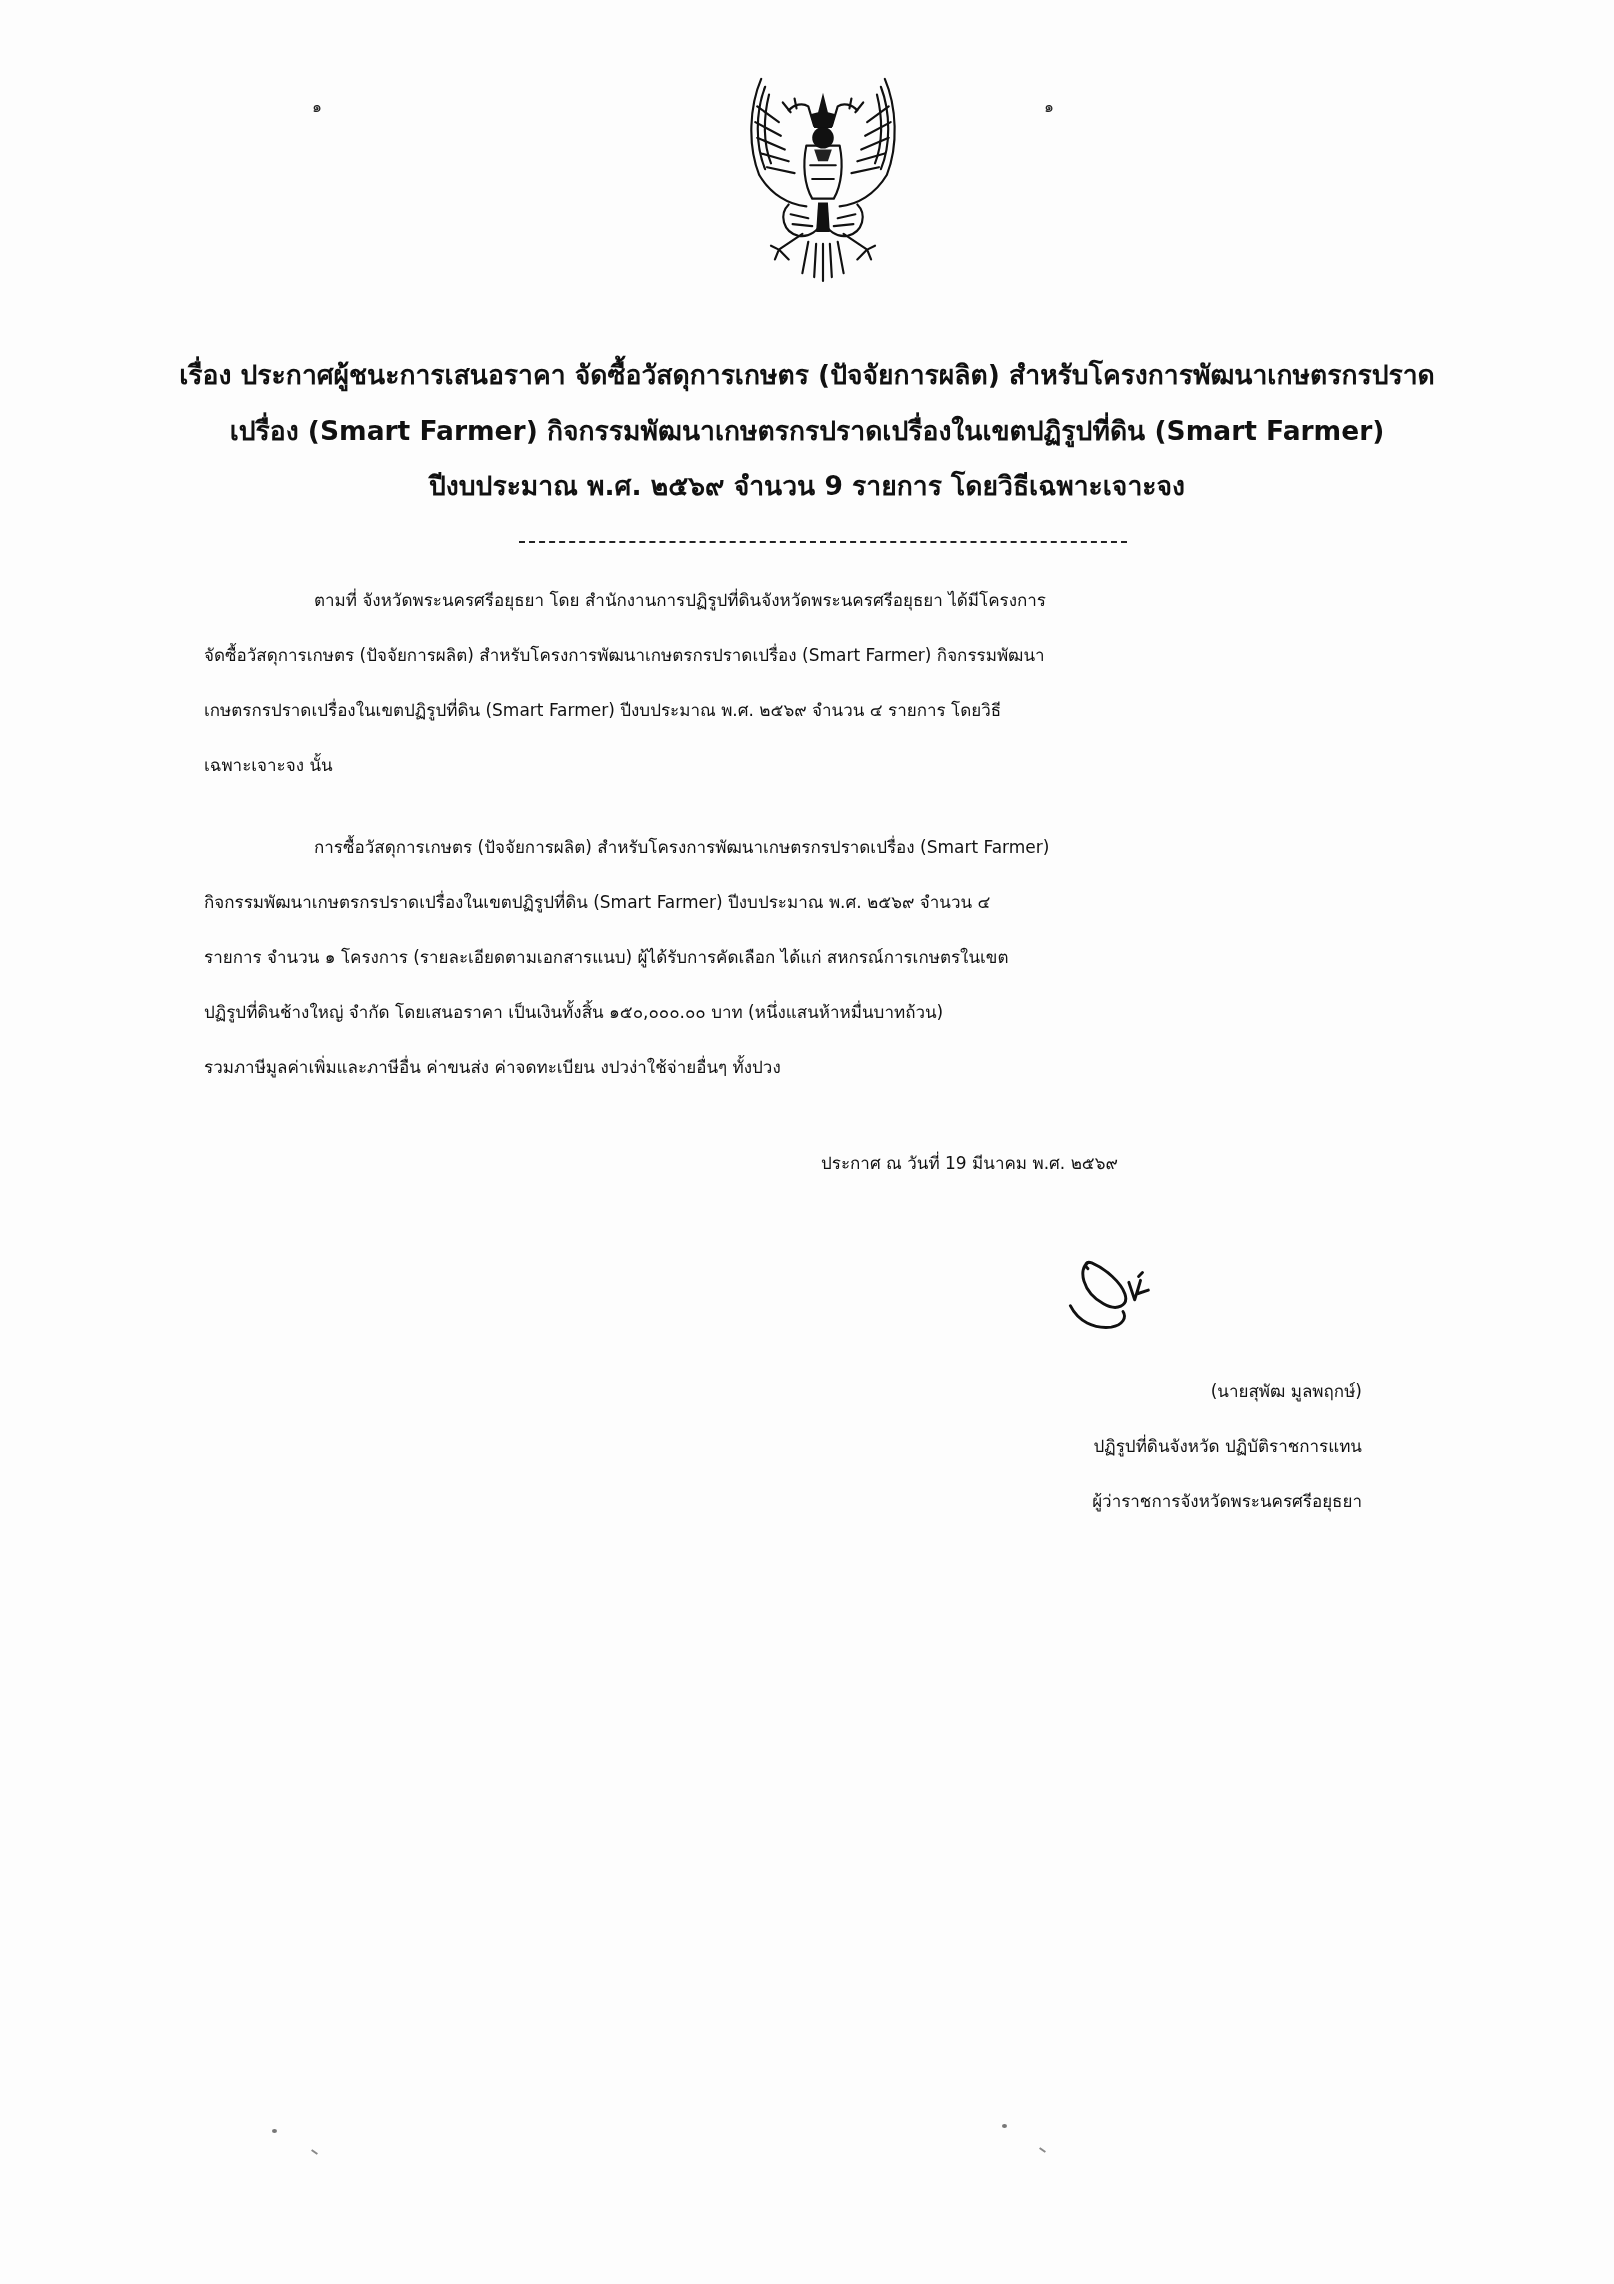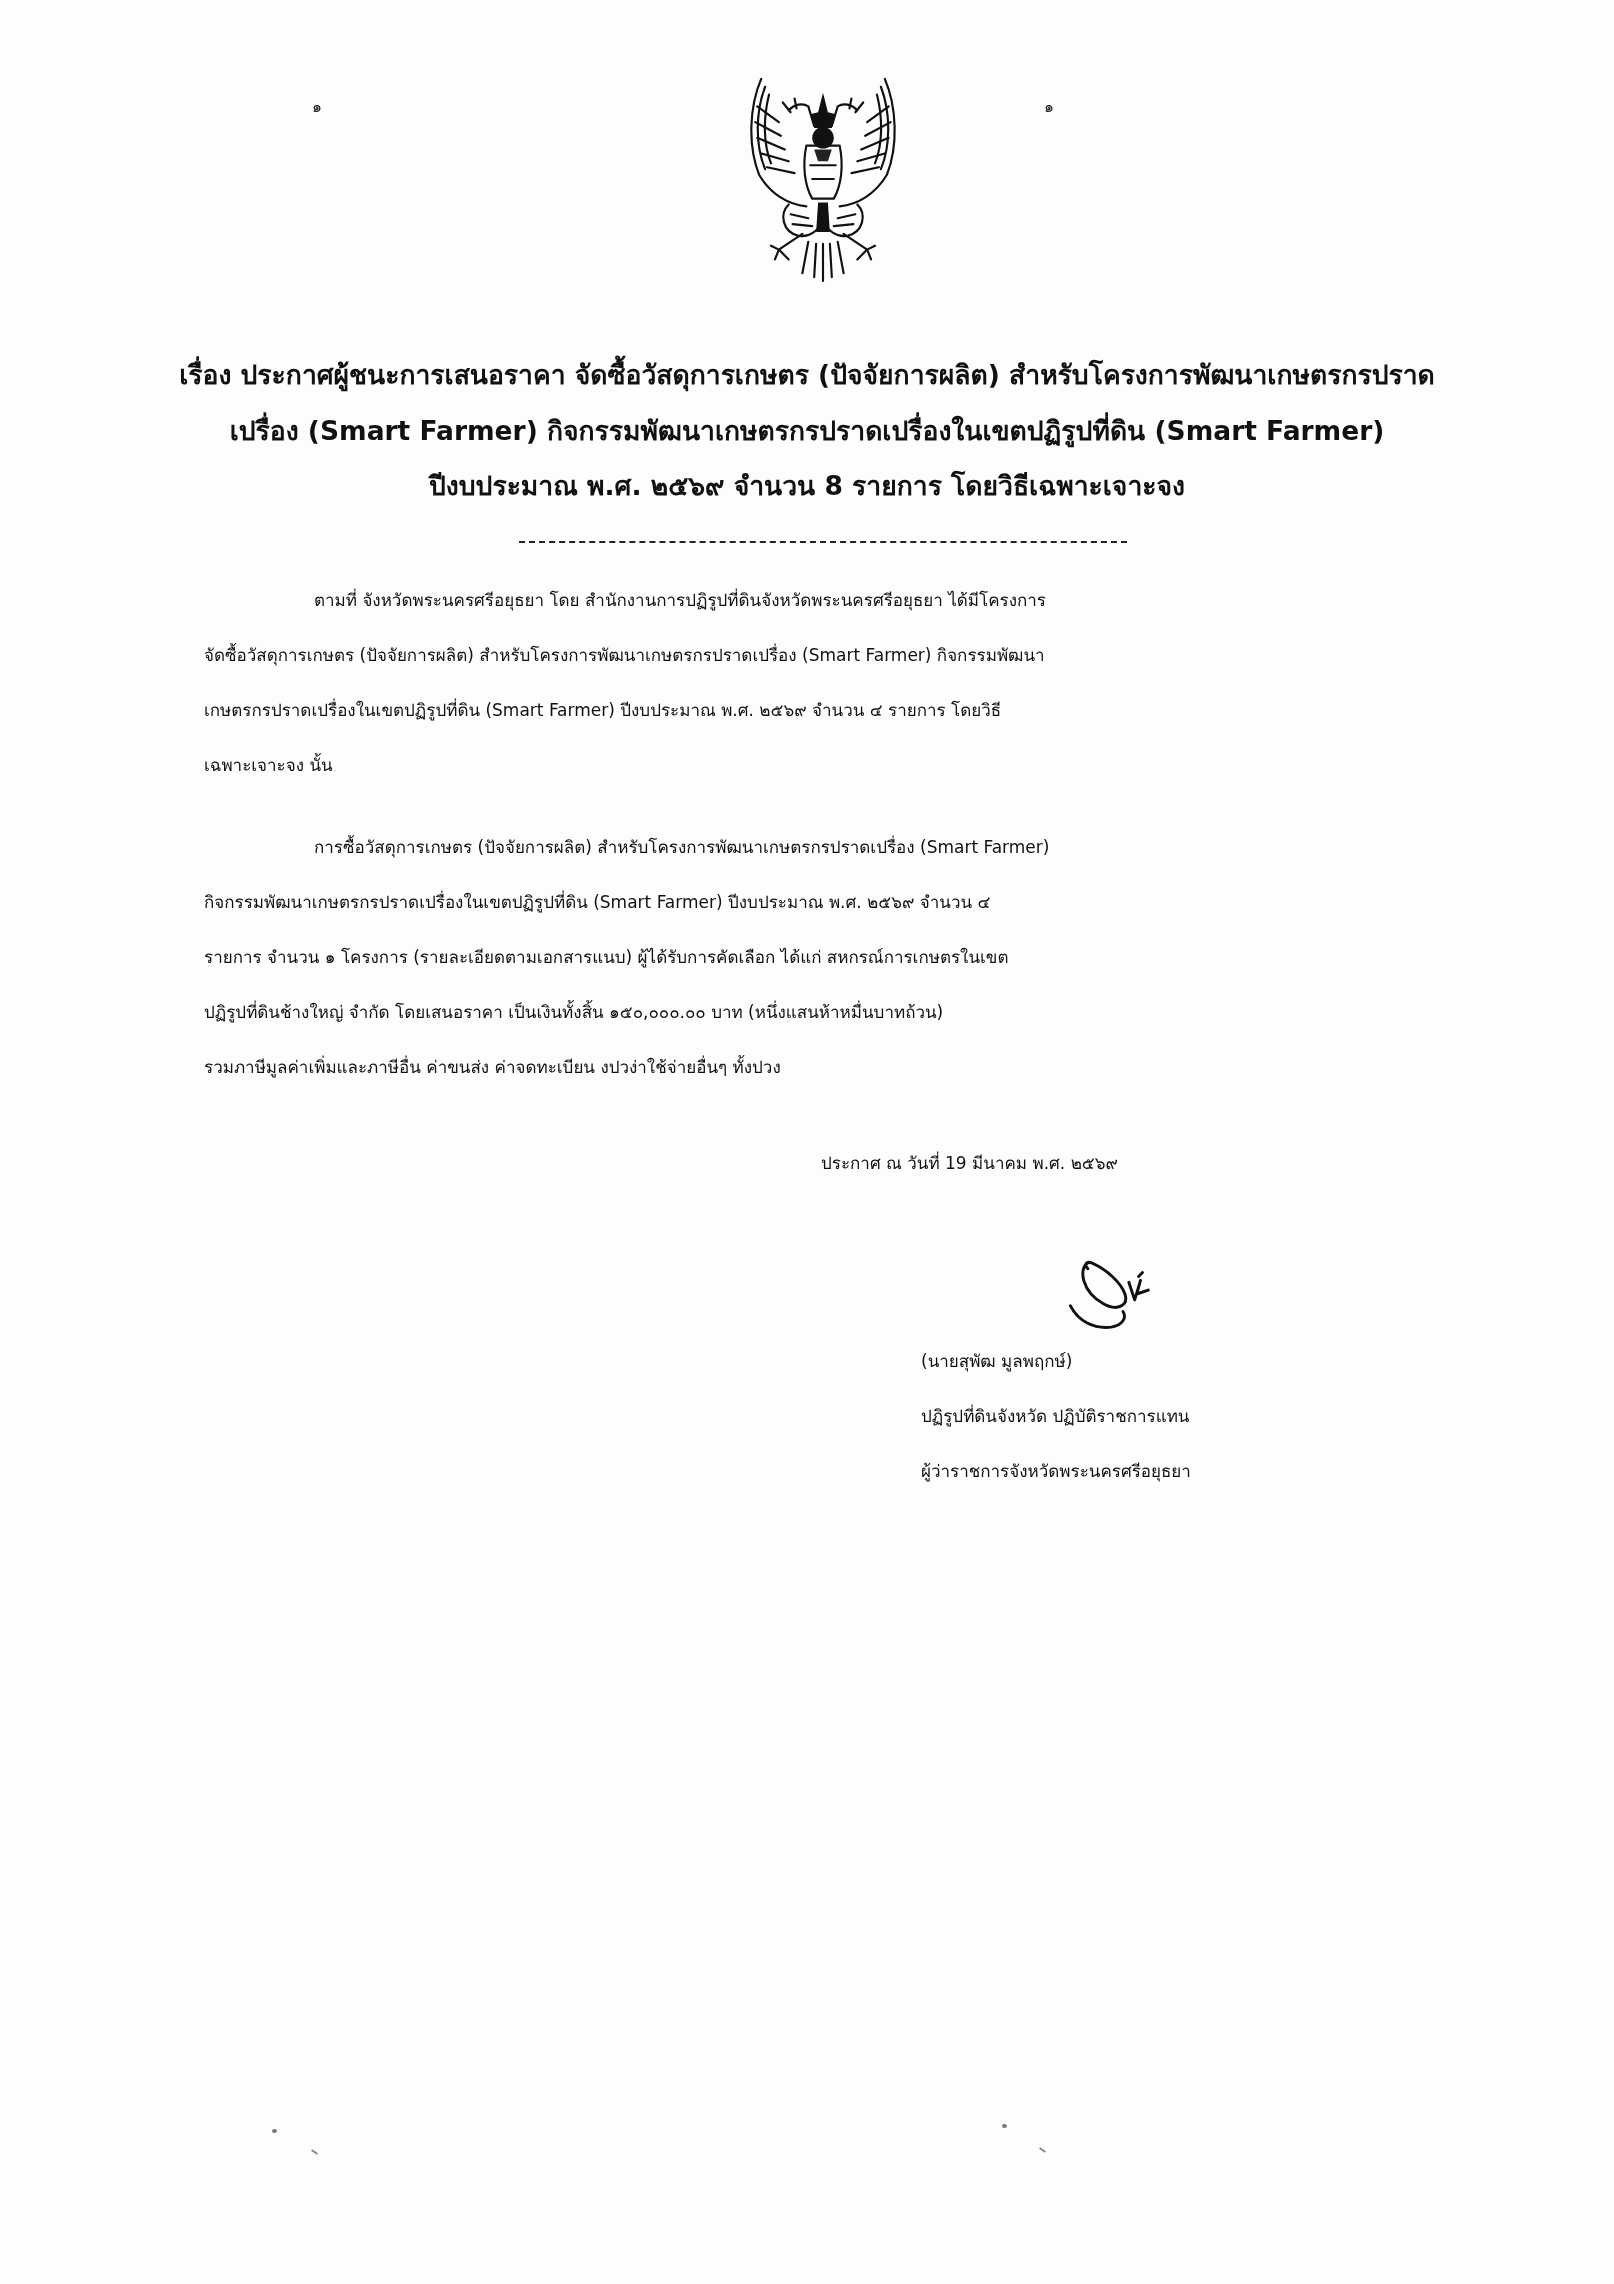--- a/index.html
+++ b/index.html
@@ -70,21 +70,22 @@
     position: absolute;
     left: 1068px;
     top: 1255px;
     width: 108px;
     height: 78px;
   }
   .sig-block {
     position: absolute;
     left: 921px;
     width: 441px;
-    text-align: left;
+    text-align: right;
+    margin-top: 30px;
   }
   .speck {
     position: absolute;
     width: 4.9px; height: 3.9px;
     background: #777;
     border-radius: 50%;
   }
   .tick {
     position: absolute;
     width: 6.9px; height: 2px;
@@ -134,21 +135,21 @@
 
       <path d="M105 26 L110 46 L118 48 L114 62 L96 62 L92 48 L100 46 Z" fill="#111"></path>
       <circle cx="105" cy="72" r="11" fill="#111"></circle>
       <path d="M96 84 L114 84 L110 96 L100 96 Z" fill="#222"></path>
       <path d="M100 138 L110 138 L112 168 L98 168 Z" fill="#111"></path>
     </svg>
   </div>
 
   <div class="line center title" style="top:358px;">เรื่อง ประกาศผู้ชนะการเสนอราคา จัดซื้อวัสดุการเกษตร (ปัจจัยการผลิต) สำหรับโครงการพัฒนาเกษตรกรปราด</div>
   <div class="line center title" style="top:414px;">เปรื่อง (Smart Farmer) กิจกรรมพัฒนาเกษตรกรปราดเปรื่องในเขตปฏิรูปที่ดิน (Smart Farmer)</div>
-  <div class="line center title" style="top:469px;">ปีงบประมาณ พ.ศ. ๒๕๖๙ จำนวน 8 รายการ โดยวิธีเฉพาะเจาะจง</div>
+  <div class="line center title" style="top:469px;">ปีงบประมาณ พ.ศ. ๒๕๖๙ จำนวน 9 รายการ โดยวิธีเฉพาะเจาะจง</div>
 
   <div class="sep"></div>
 
   <div>
     <div class="line indent" style="top:584px; width:1135px;">ตามที่ จังหวัดพระนครศรีอยุธยา โดย สำนักงานการปฏิรูปที่ดินจังหวัดพระนครศรีอยุธยา ได้มีโครงการ</div>
     <div class="line para-line" style="top:639px;">จัดซื้อวัสดุการเกษตร (ปัจจัยการผลิต) สำหรับโครงการพัฒนาเกษตรกรปราดเปรื่อง (Smart Farmer) กิจกรรมพัฒนา</div>
     <div class="line para-line" style="top:694px;">เกษตรกรปราดเปรื่องในเขตปฏิรูปที่ดิน (Smart Farmer) ปีงบประมาณ พ.ศ. ๒๕๖๙ จำนวน ๔ รายการ โดยวิธี</div>
     <div class="line para-line" style="top:749px;">เฉพาะเจาะจง  นั้น</div>
   </div>
 

